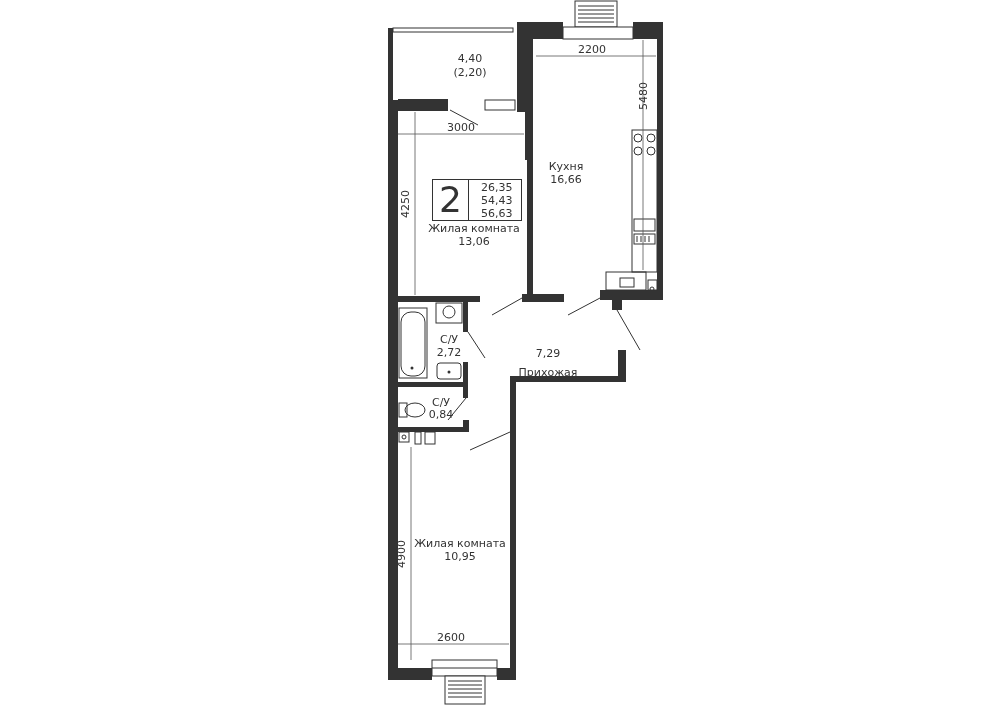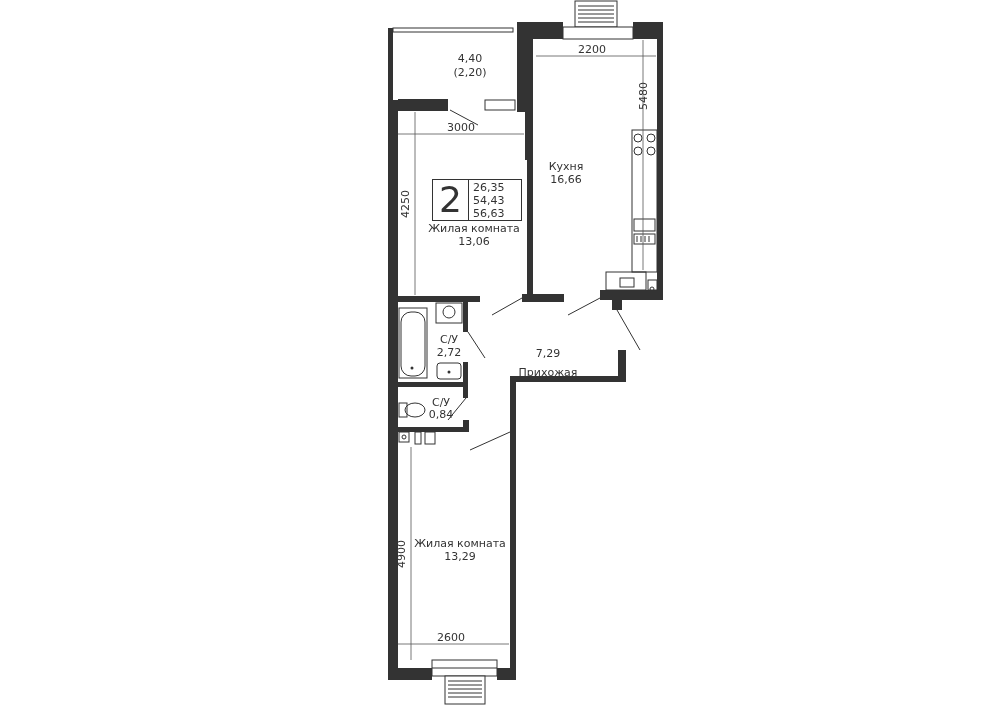--- a/index.html
+++ b/index.html
@@ -6,21 +6,21 @@
   body { width:1000px; height:707px; position:relative; overflow:hidden; font-family:"DejaVu Sans", sans-serif; }
   svg { position:absolute; left:0; top:0; }
   .wall { fill:#333333; }
   .thin { stroke:#333333; fill:none; stroke-width:1; }
   .dim { stroke:#555555; stroke-width:0.8; fill:none; }
   .lbl { position:absolute; color:#333333; font-size:11px; line-height:13px; text-align:center; white-space:nowrap; }
   .dimtxt { position:absolute; color:#333333; font-size:11px; line-height:12px; white-space:nowrap; }
   .vert { transform:rotate(-90deg); transform-origin:center center; }
   .badge { position:absolute; left:432px; top:179px; width:90px; height:42px; border:1px solid #333; box-sizing:border-box; display:flex; }
   .badge .num { width:35px; border-right:1px solid #333; font-size:36px; line-height:40px; text-align:center; color:#333; }
-  .badge .vals { flex:1; font-size:11px; line-height:13px; padding-left:4px; padding-top:1px; color:#333; }
+  .badge .vals { flex:1; font-size:11px; line-height:13px; padding-left:4px; padding-top:1px; color:#333;margin-left:8px; }
 </style>
 </head>
 <body>
 
 <svg width="1000" height="707" viewBox="0 0 1000 707">
 
   <g>
     <rect x="575" y="1" width="42" height="26" fill="#fff" stroke="#333" stroke-width="1"></rect>
     <line x1="578" y1="6" x2="614" y2="6" class="thin"></line>
     <line x1="578" y1="10" x2="614" y2="10" class="thin"></line>
@@ -182,13 +182,13 @@
 <div class="lbl" style="left:432px;top:333px;width:34px;">С/У</div>
 <div class="lbl" style="left:432px;top:346px;width:34px;">2,72</div>
 
 <div class="lbl" style="left:510px;top:334px;width:76px;margin-top:32px;">Прихожая</div>
 <div class="lbl" style="left:510px;top:347px;width:76px;">7,29</div>
 
 <div class="lbl" style="left:424px;top:396px;width:34px;">С/У</div>
 <div class="lbl" style="left:424px;top:408px;width:34px;">0,84</div>
 
 <div class="lbl" style="left:410px;top:537px;width:100px;">Жилая комната</div>
-<div class="lbl" style="left:410px;top:550px;width:100px;">13,29</div>
+<div class="lbl" style="left:410px;top:550px;width:100px;">10,95</div>
 
 </body></html>

